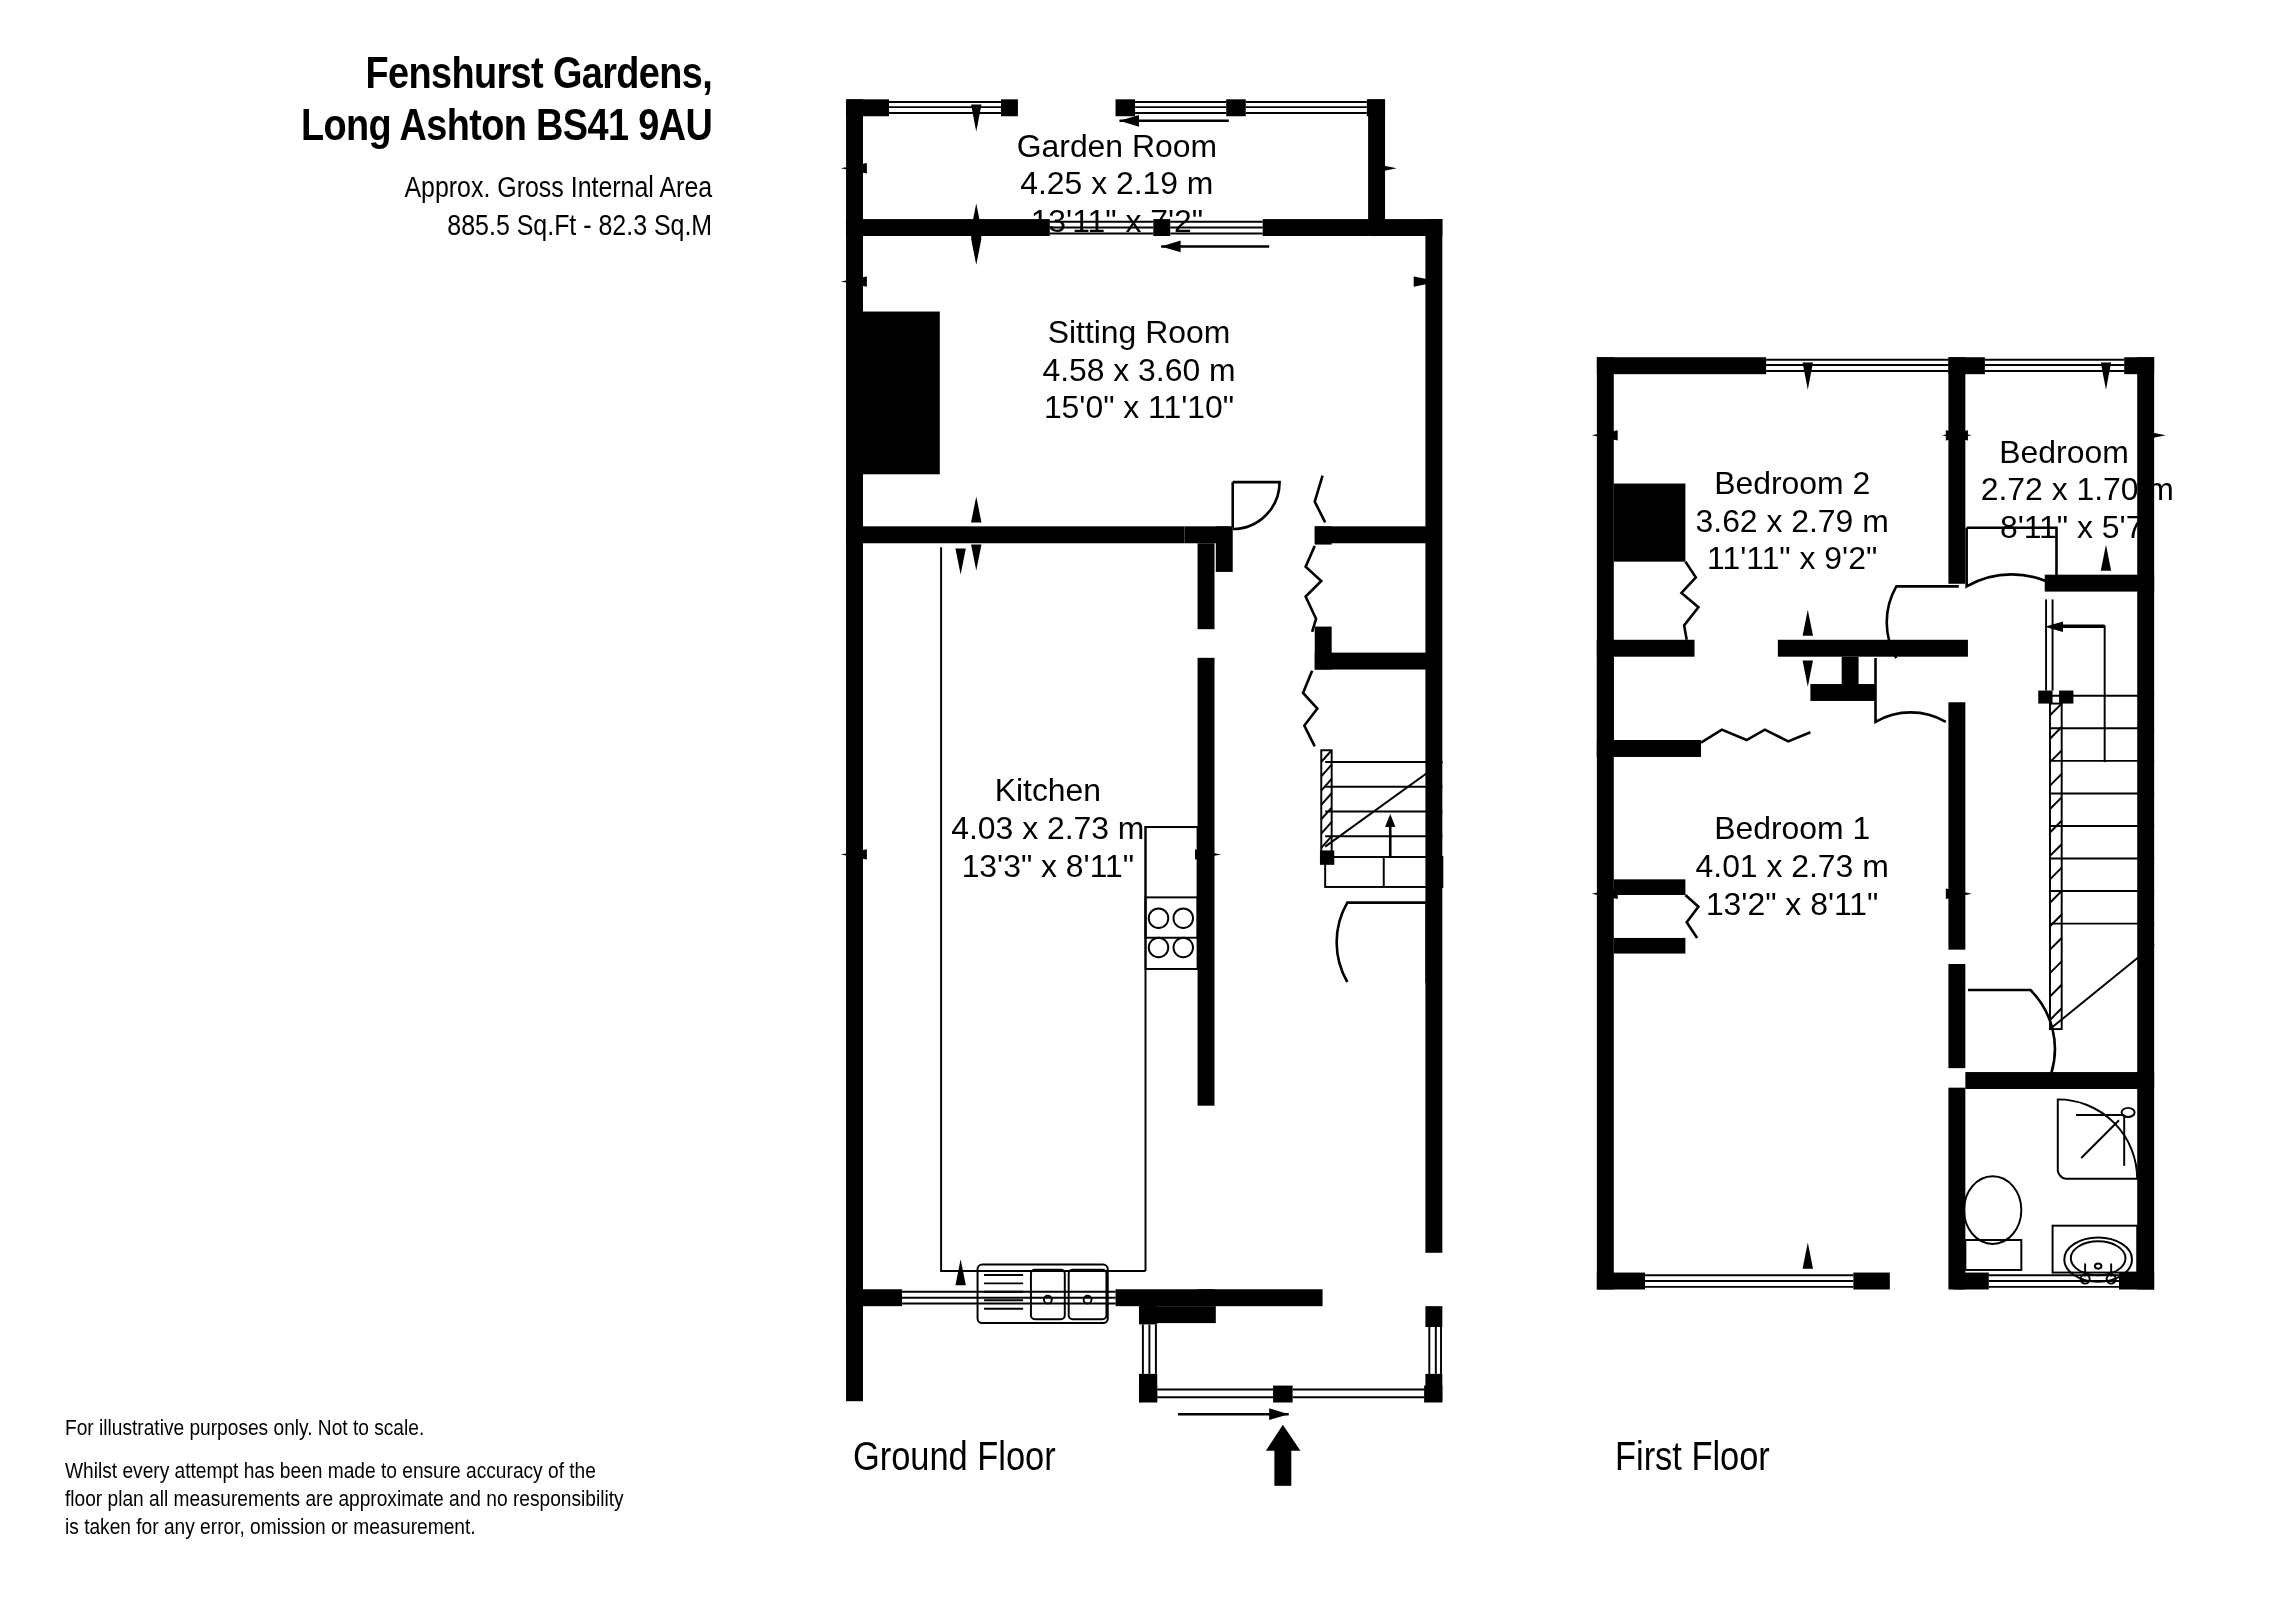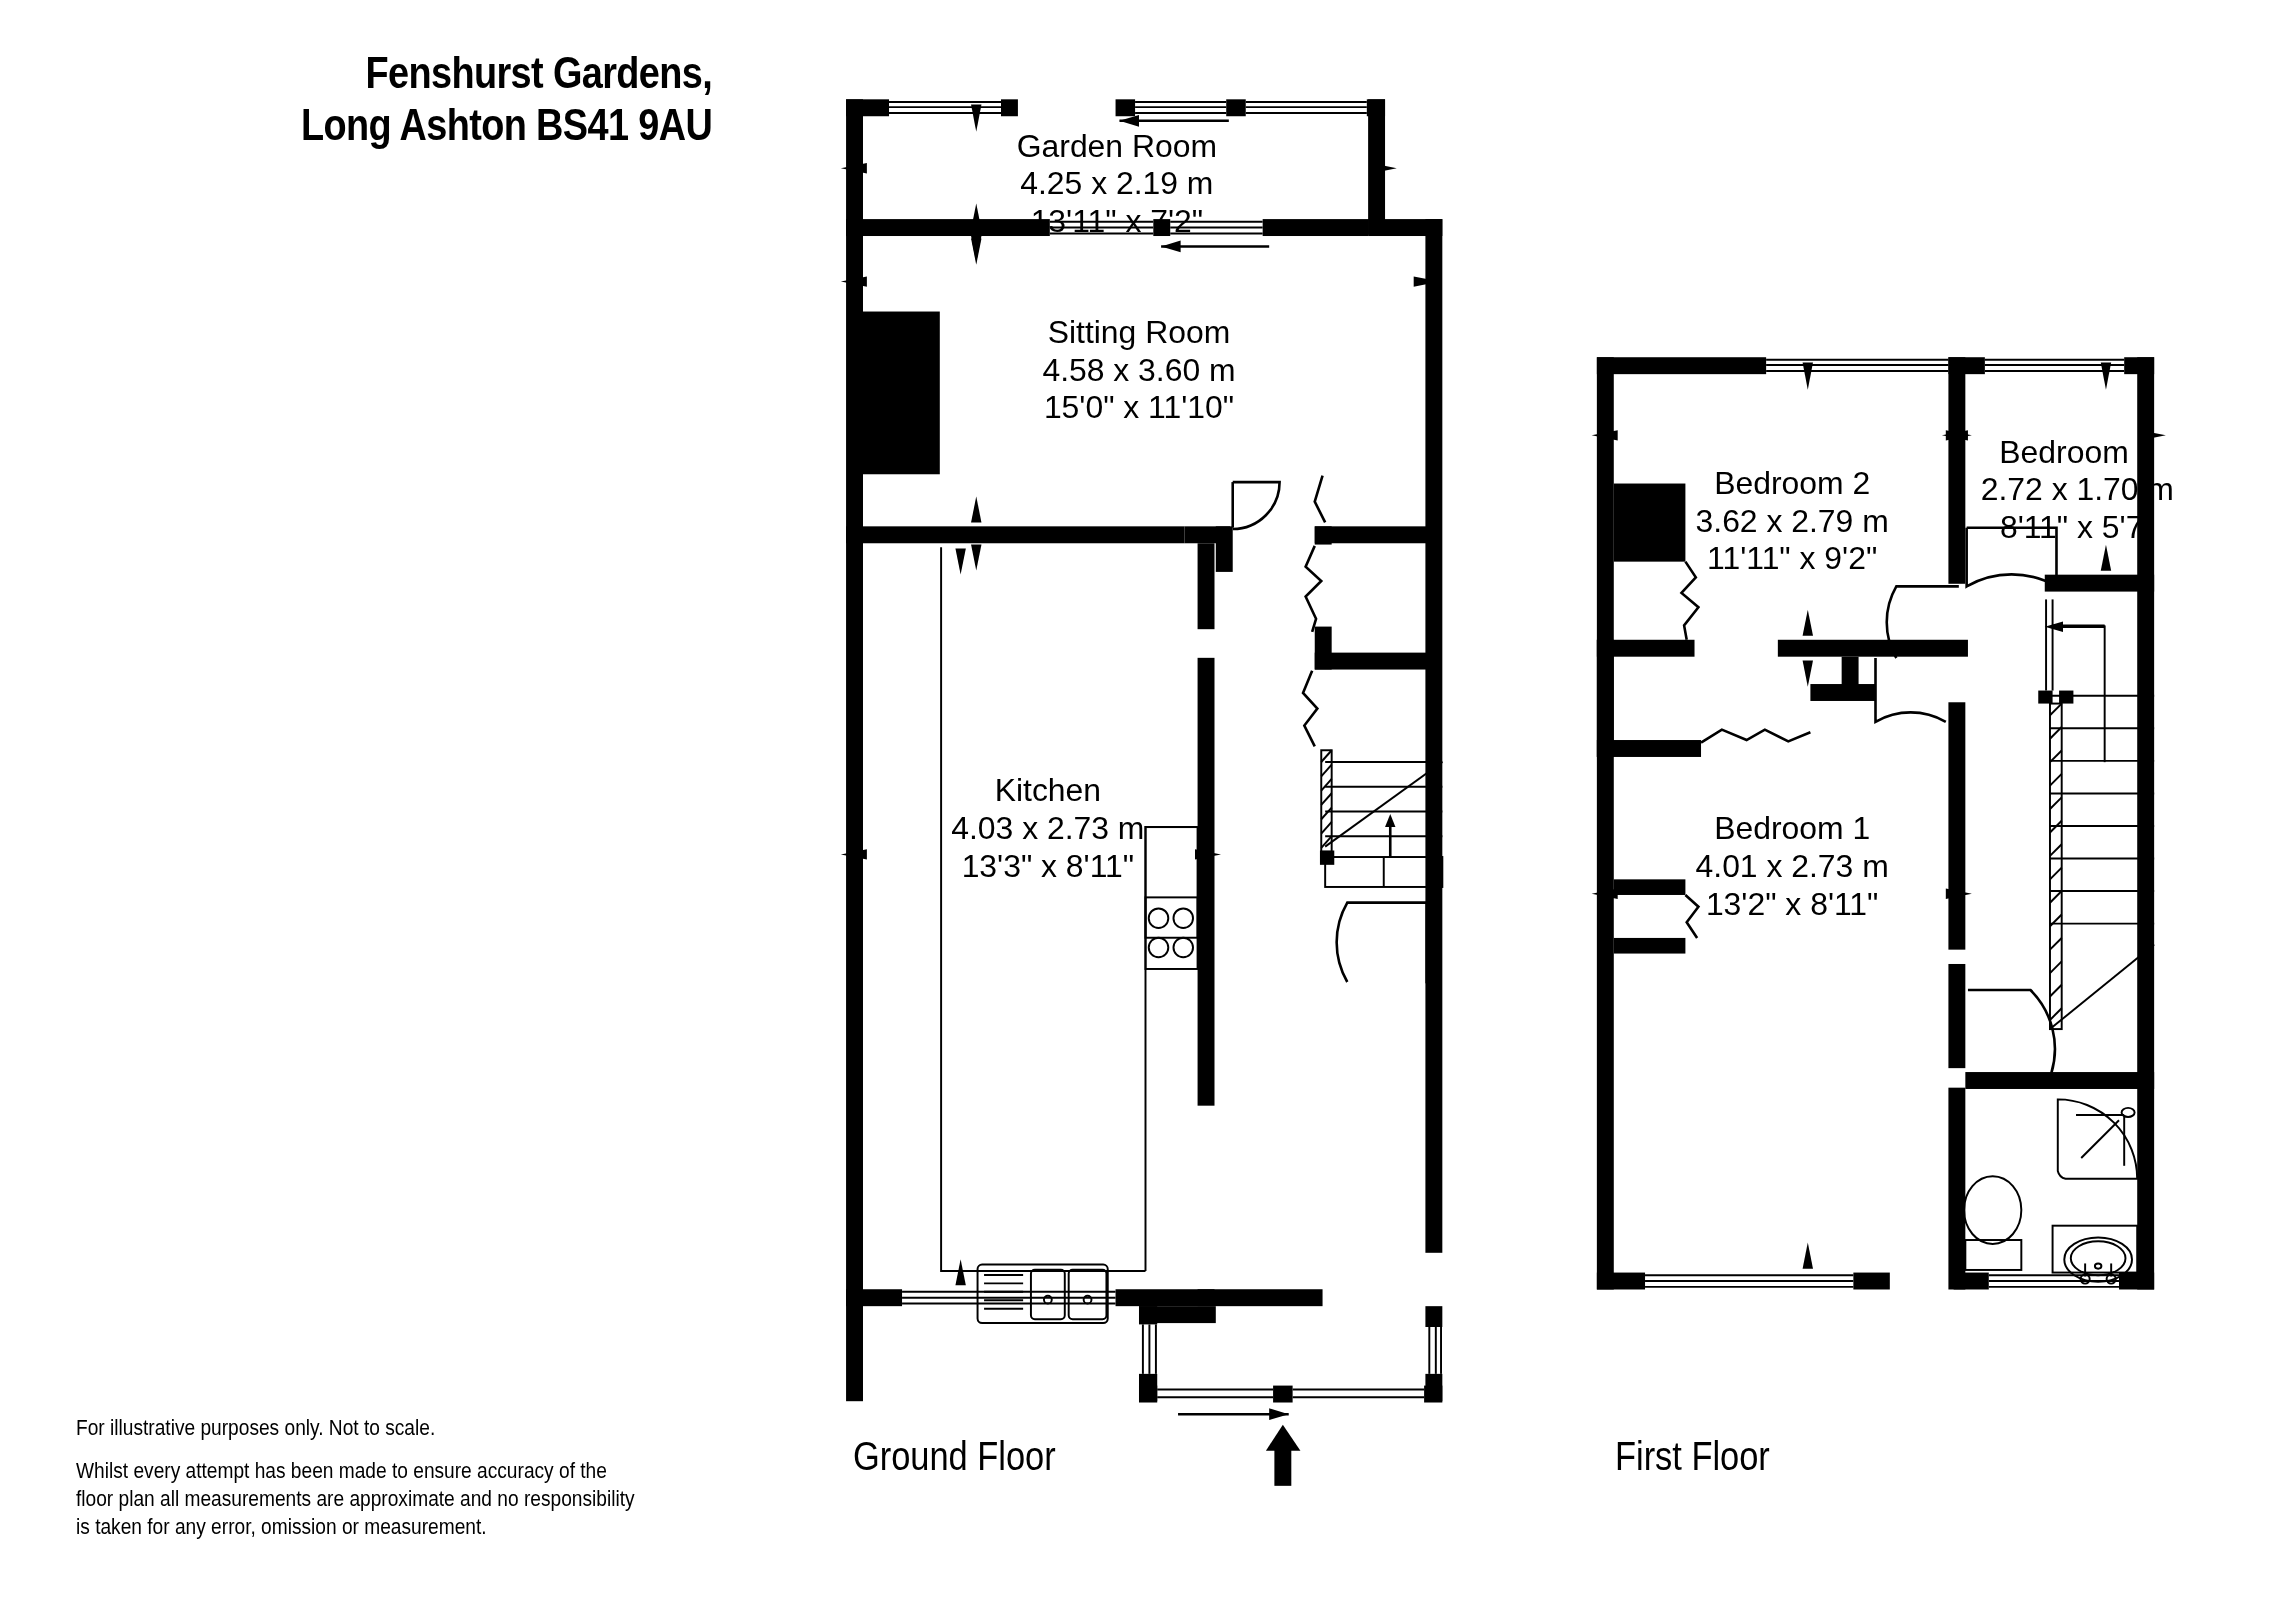--- a/index.html
+++ b/index.html
@@ -4,21 +4,21 @@
 <style>
   html,body{margin:0;padding:0;background:#ffffff;}
   body{width:2284px;height:1616px;position:relative;overflow:hidden;
        font-family:"Liberation Sans","DejaVu Sans",sans-serif;color:#000;}
   .title-block{position:absolute;left:68px;top:47px;width:749px;text-align:right;}
   .title-line{font-weight:bold;font-size:44px;line-height:1.18;letter-spacing:-0.7px;
               font-stretch:condensed;transform:scaleX(0.86);transform-origin:left center;}
   .subtitle{margin-top:17px;}
   .subtitle-line{font-size:29px;line-height:1.32;transform:scaleX(0.86);
                  transform-origin:left center;}
-  .disclaimer{position:absolute;left:76px;top:1414px;width:651px;}
+  .disclaimer{position:absolute;left:65px;top:1414px;width:651px;}
   .disc-lead{font-size:22px;line-height:1.3;transform:scaleX(0.87);
              transform-origin:left center;margin-bottom:14.3px;}
   .disc-body{font-size:22px;line-height:1.28;transform:scaleX(0.87);
              transform-origin:left center;}
   .floor-label{position:absolute;font-size:40px;line-height:1;
                transform:scaleX(0.86);transform-origin:left center;white-space:nowrap;}
   #ground-floor-label{left:853px;top:1436px;}
   #first-floor-label{left:1615px;top:1436px;}
   svg{position:absolute;top:0;left:0;overflow:visible;}
   #ground-svg{left:833px;top:85px;}
@@ -30,20 +30,24 @@
   .rmdim{font-size:49px;text-anchor:middle;}
   .rmtxt{transform-origin:center;}
   text{font-family:"Liberation Sans","DejaVu Sans",sans-serif;fill:#000;}
 </style>
 </head>
 <body>
 
 <div class="title-block">
   <div class="title-line">Fenshurst Gardens,</div>
   <div class="title-line">Long Ashton BS41 9AU</div>
+  <div class="subtitle">
+    <div class="subtitle-line">Approx. Gross Internal Area</div>
+    <div class="subtitle-line">885.5 Sq.Ft - 82.3 Sq.M</div>
+  </div>
 </div>
 
 <svg id="ground-svg" width="625" height="1380" viewBox="0 0 960 2120">
 
   <g>
 
     <rect class="w" x="20" y="22" width="26" height="2000"></rect>
 
     <rect class="w" x="20" y="22" width="66" height="26"></rect>
     <rect class="w" x="258" y="22" width="26" height="26"></rect>

